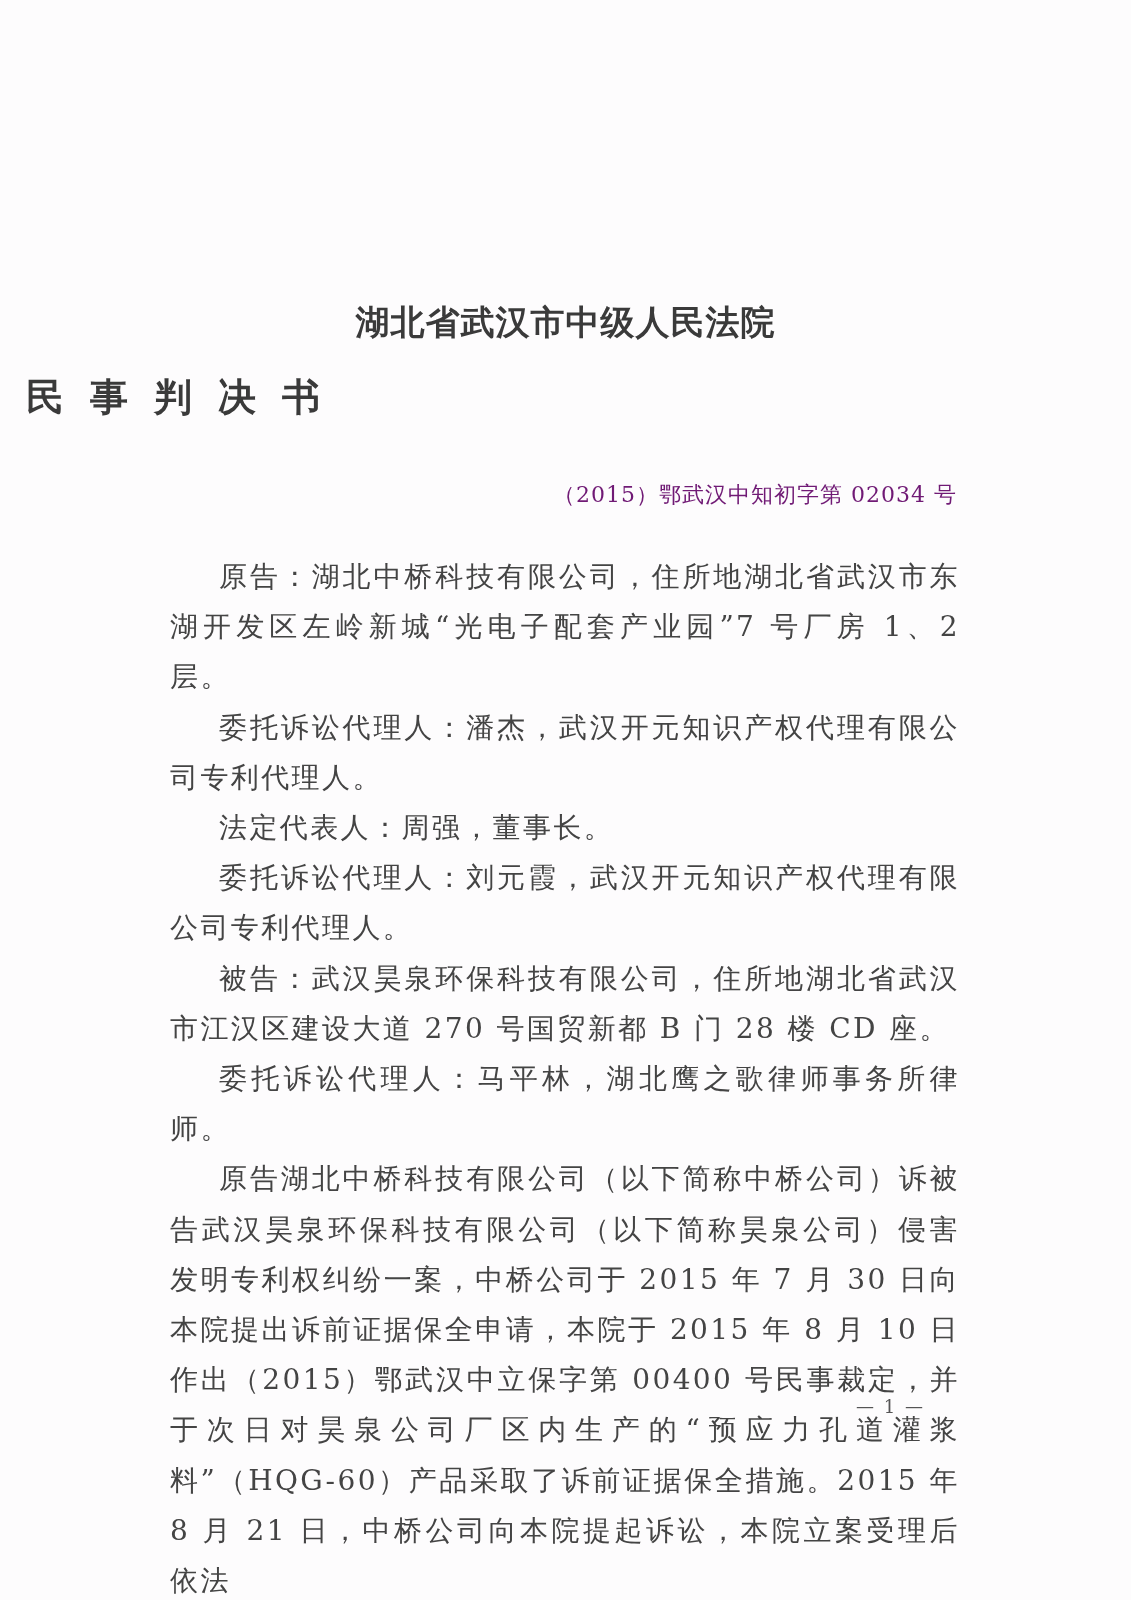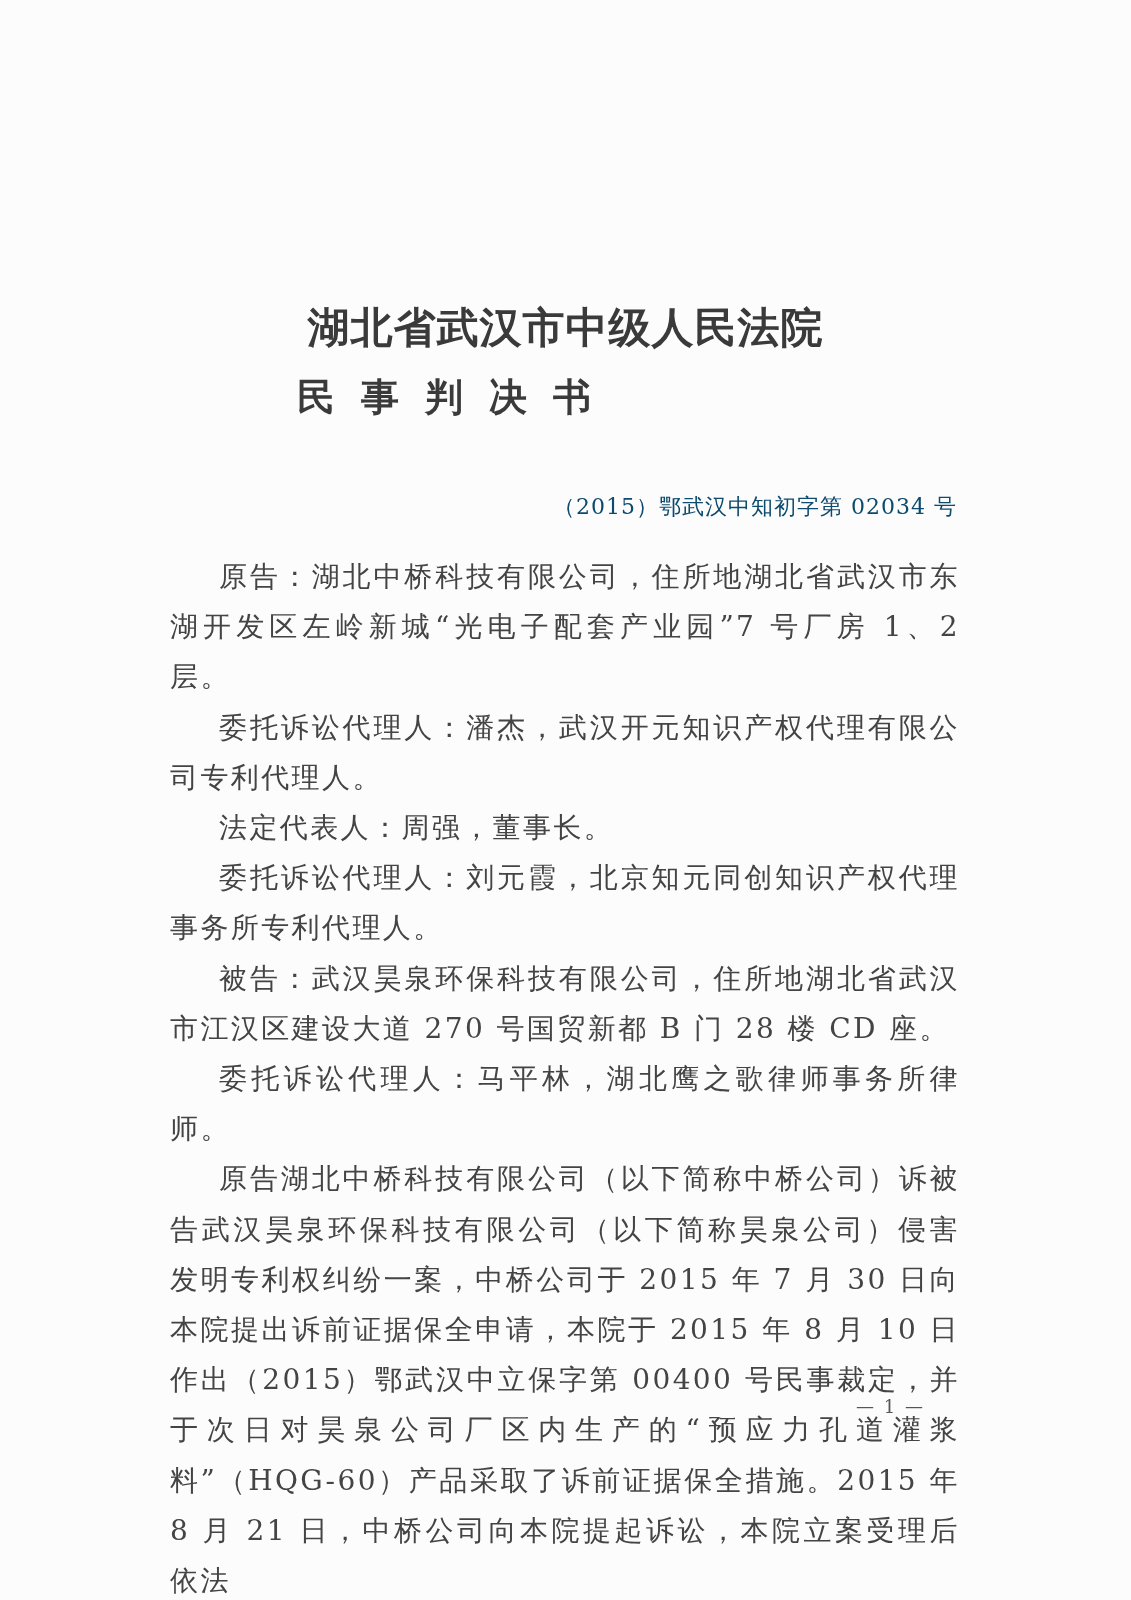--- a/index.html
+++ b/index.html
@@ -2,29 +2,29 @@
 <html><head>
 <meta charset="utf-8">
 <style>
   html, body { margin: 0; padding: 0; }
   body {
     width: 1131px; height: 1600px; background: #fdfcfd; position: relative; overflow: hidden;
     font-family: "DejaVu Serif", "Liberation Serif", serif; color: #3a3a3a;
   }
   .title1 {
     position: absolute; left: 0; width: 1131px; top: 300px; text-align: center;
-    font-family: "DejaVu Sans", sans-serif; font-weight: bold; font-size: 42px; letter-spacing: 1px; color: #3a3a3a;
+    font-family: "DejaVu Sans", sans-serif; font-weight: bold; font-size: 34px; letter-spacing: 1px; color: #3a3a3a;
   }
   .title2 {
-    position: absolute; left: 0; width: 903px; top: 372px; text-align: center;
+    position: absolute; left: 0; width: 903px; top: 372px; 
     font-family: "DejaVu Sans", sans-serif; font-weight: bold; font-size: 38px; letter-spacing: 26px; color: #3a3a3a;
-    padding-left: 11px; box-sizing: border-box;
+    padding-left: 26px; box-sizing: border-box;
   }
   .caseno {
-    position: absolute; right: 174px; top: 480px; font-size: 22px; letter-spacing: 1px; color: #0c4a6e; margin-top: 12px;
+    position: absolute; right: 174px; top: 480px; font-size: 22px; letter-spacing: 1px; color: #701a75;
   }
   .body-text {
     position: absolute; left: 170px; width: 790px; top: 552px;
     font-size: 28px; line-height: 50.2px; color: #444; letter-spacing: 2.4px;
     text-align: justify;
   }
   .body-text p { margin: 0; text-indent: 49px; }
   .pageno {
     position: absolute; left: 856px; top: 1396px; font-size: 18px; color: #555; letter-spacing: 2px;
   }
@@ -33,19 +33,19 @@
 <body>
 
 <div class="title1">湖北省武汉市中级人民法院</div>
 <div class="title2">民事判决书</div>
 <div class="caseno">（2015）鄂武汉中知初字第 02034 号</div>
 
 <div class="body-text">
   <p>原告：湖北中桥科技有限公司，住所地湖北省武汉市东湖开发区左岭新城“光电子配套产业园”7 号厂房 1、2 层。</p>
   <p>委托诉讼代理人：潘杰，武汉开元知识产权代理有限公司专利代理人。</p>
   <p>法定代表人：周强，董事长。</p>
-  <p>委托诉讼代理人：刘元霞，北京知元同创知识产权代理事务所专利代理人。</p>
+  <p>委托诉讼代理人：刘元霞，武汉开元知识产权代理有限公司专利代理人。</p>
   <p>被告：武汉昊泉环保科技有限公司，住所地湖北省武汉市江汉区建设大道 270 号国贸新都 B 门 28 楼 CD 座。</p>
   <p>委托诉讼代理人：马平林，湖北鹰之歌律师事务所律师。</p>
   <p>原告湖北中桥科技有限公司（以下简称中桥公司）诉被告武汉昊泉环保科技有限公司（以下简称昊泉公司）侵害发明专利权纠纷一案，中桥公司于 2015 年 7 月 30 日向本院提出诉前证据保全申请，本院于 2015 年 8 月 10 日作出（2015）鄂武汉中立保字第 00400 号民事裁定，并于次日对昊泉公司厂区内生产的“预应力孔道灌浆料”（HQG-60）产品采取了诉前证据保全措施。2015 年 8 月 21 日，中桥公司向本院提起诉讼，本院立案受理后依法</p>
 </div>
 
 <div class="pageno">— 1 —</div>
 
 </body></html>

